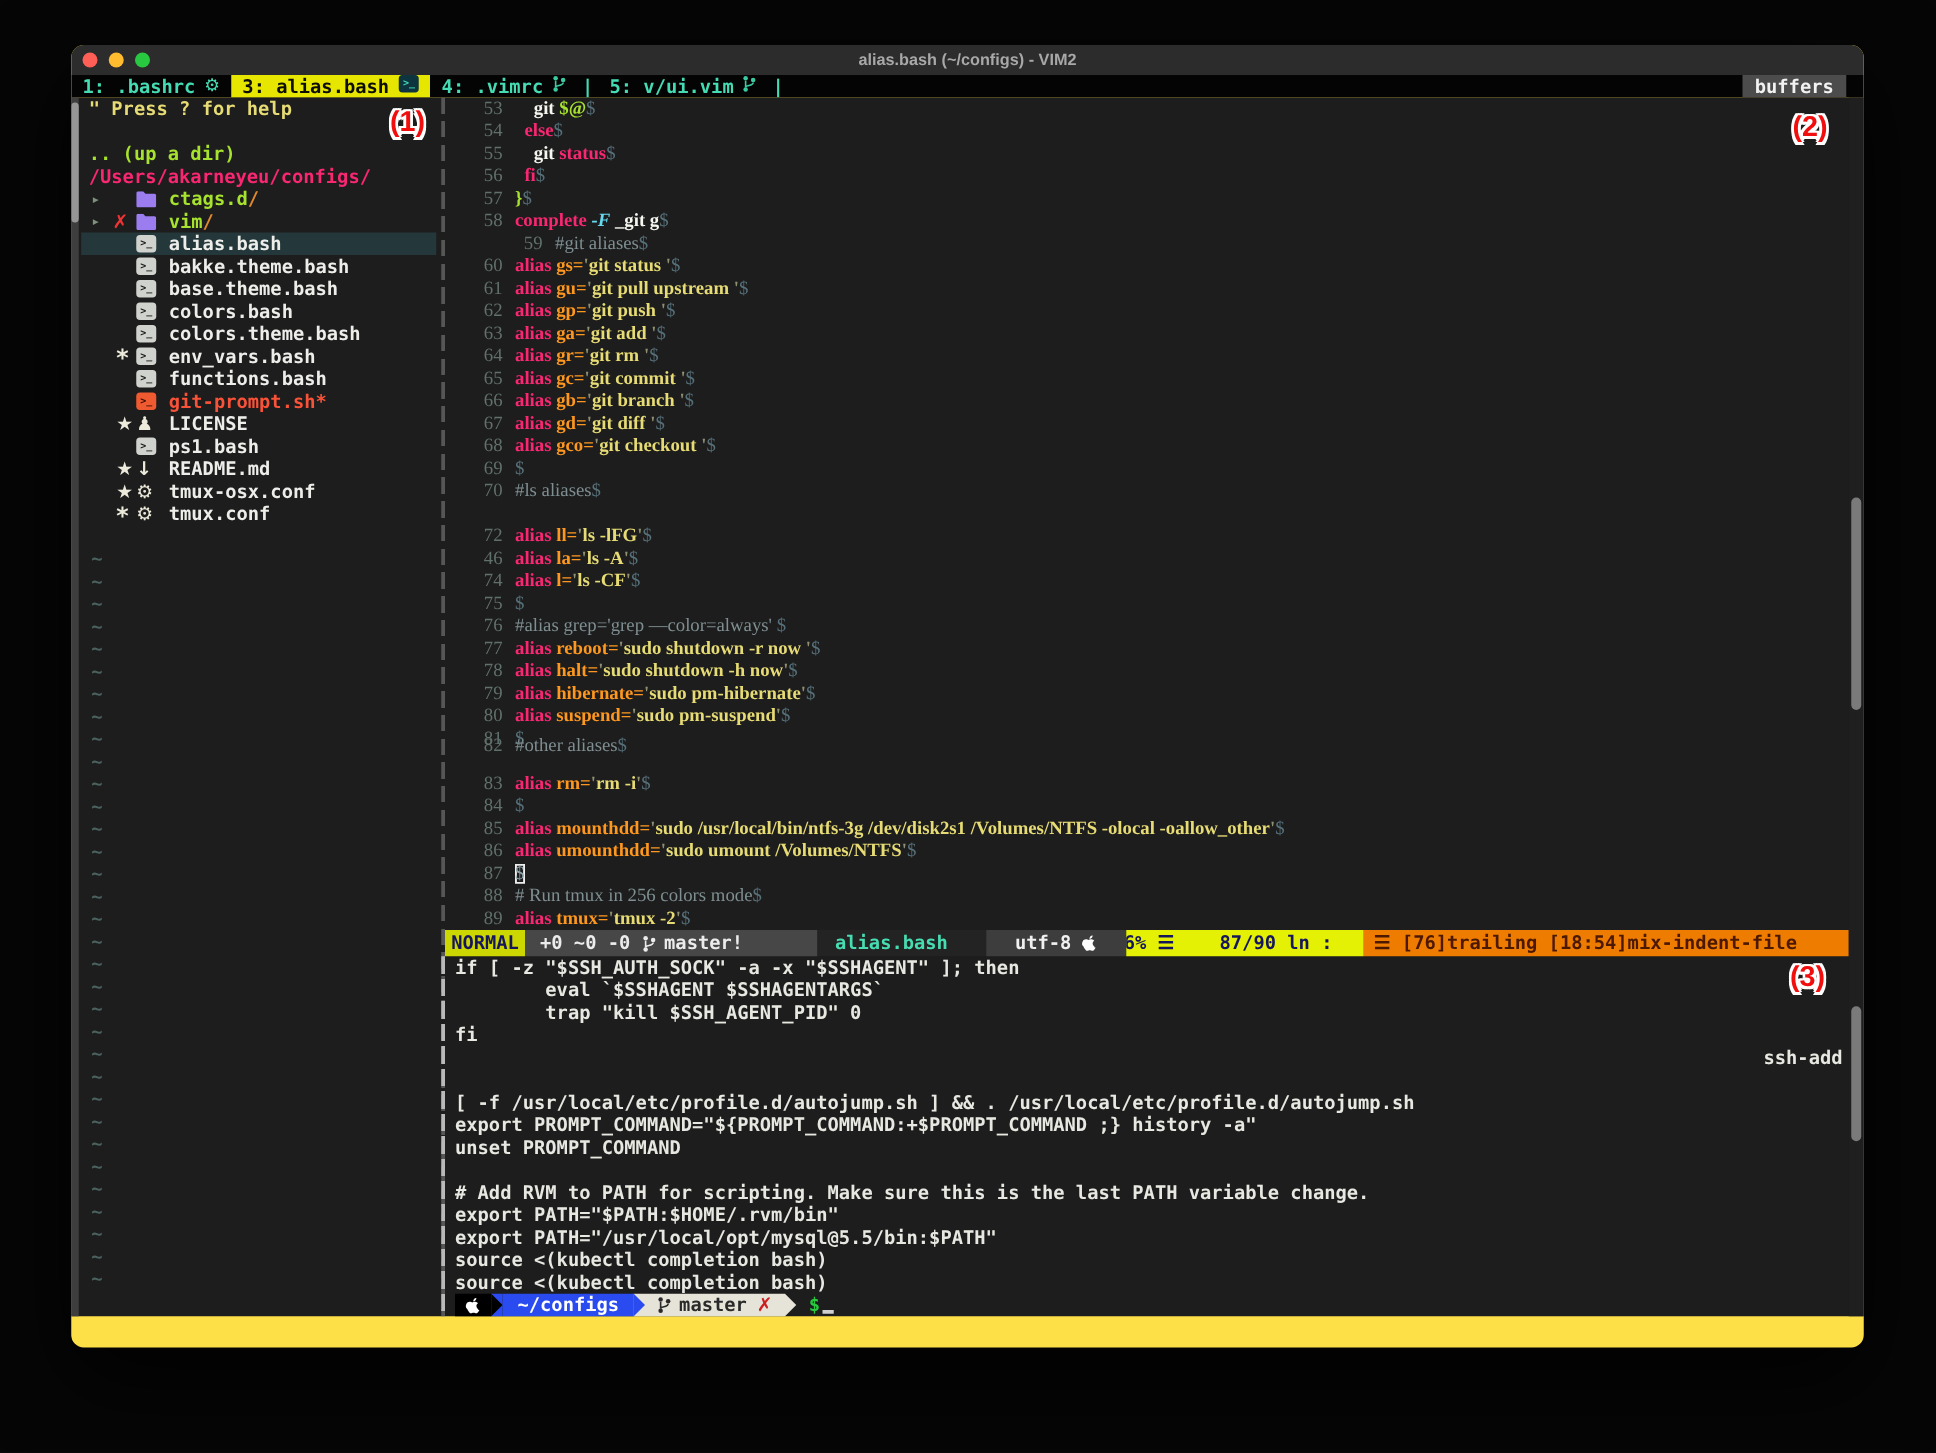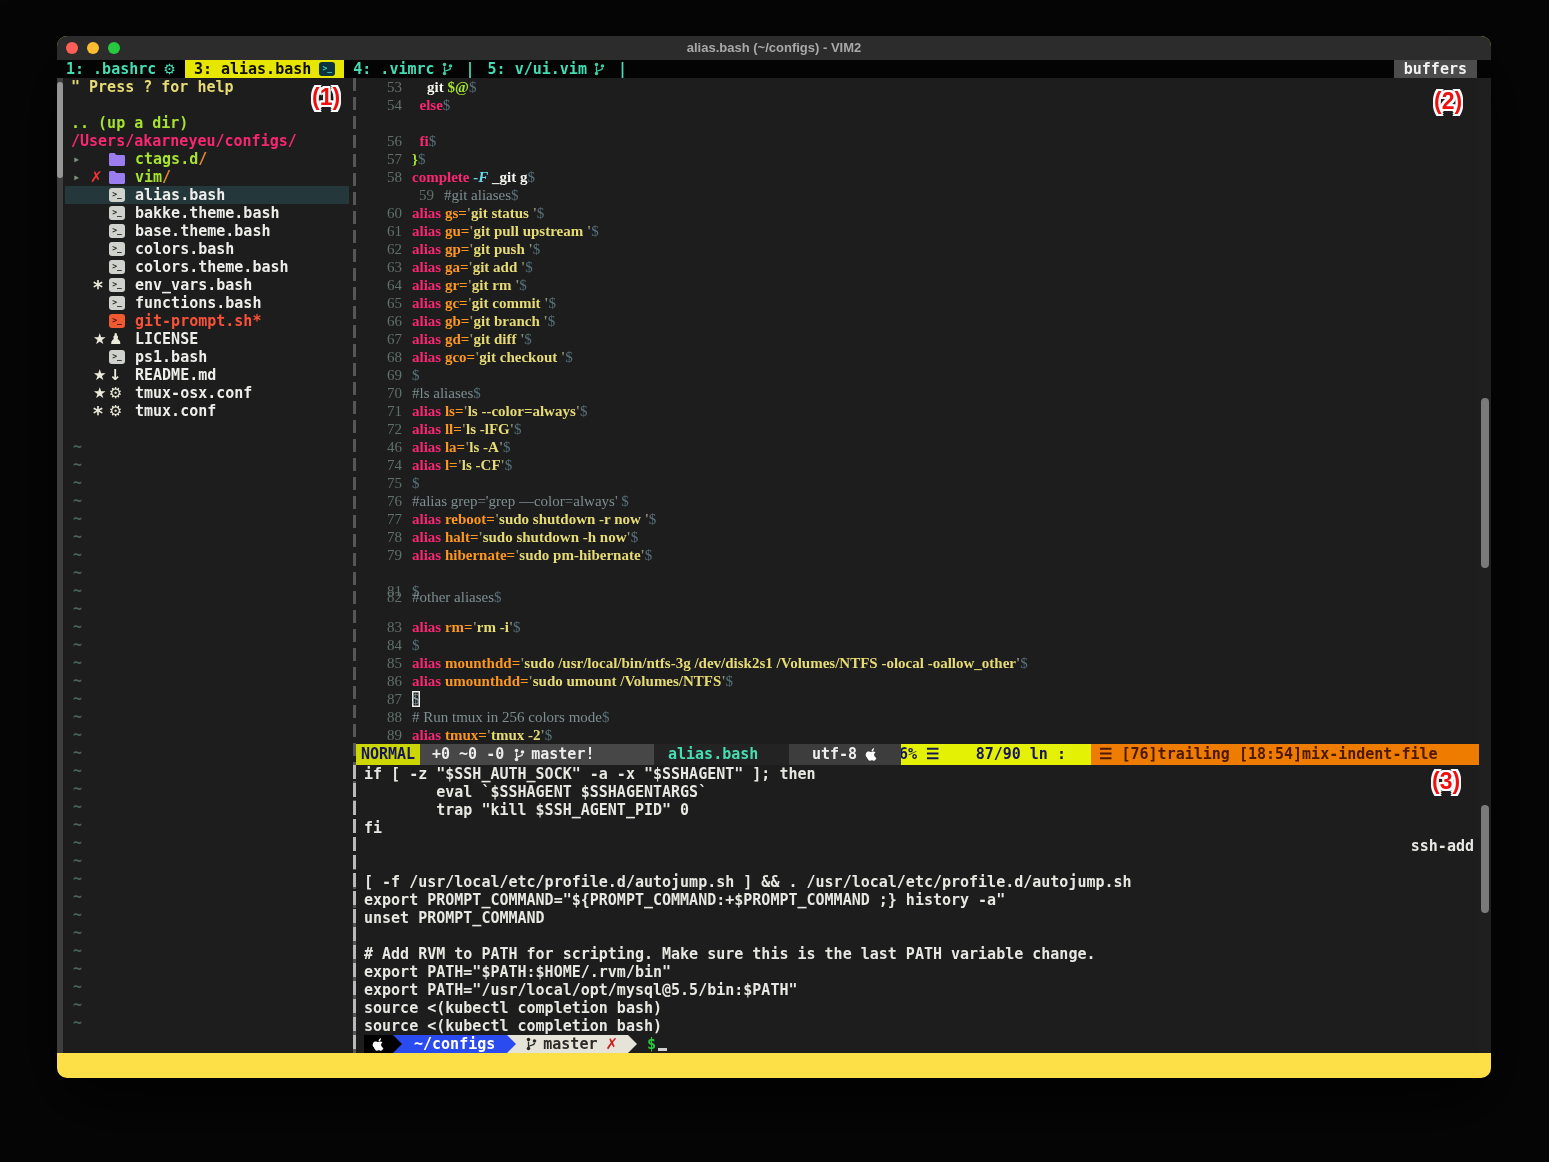--- a/index.html
+++ b/index.html
@@ -9,21 +9,21 @@
           border-radius:10px;overflow:hidden;box-shadow:0 25px 70px rgba(0,0,0,.85);}
   
   .titlebar{position:absolute;left:0;top:0;width:100%;height:24px;background:#2c2c2c;}
   .tl{position:absolute;top:6px;width:12px;height:12px;border-radius:50%;}
   .tl.red{left:9px;background:#ff5f57}.tl.yel{left:30px;background:#febc2e}.tl.grn{left:51px;background:#28c840}
   .wtitle{position:absolute;left:0;right:0;top:4px;text-align:center;font-family:"Liberation Sans",sans-serif;
           font-size:13px;font-weight:600;color:#a8a8a8;}
   
   .tabline{position:absolute;left:0;top:24px;width:100%;height:18px;background:#040404;display:flex;align-items:stretch;
            font-size:15px;font-weight:bold;color:#45dcb4;line-height:18px;}
-  .tab{display:flex;align-items:center;padding:0 9px;white-space:pre;}
+  .tab{display:flex;padding:0 9px;white-space:pre;}
   .tab .gear{font-family:"DejaVu Sans",sans-serif;font-size:14px;margin-left:7px;}
   .tab.active{background:#e6e600;color:#0d0d00;}
   .tabsep{display:flex;align-items:center;padding:0 4px;color:#45dcb4;}
   .tab .bicon{margin-left:7px;color:#3bc9a2;}
   .term-ico{display:inline-block;width:16px;height:14px;border-radius:3px;background:#cfd2cd;color:#1c1c1c;
             font-size:8px;font-weight:bold;line-height:13px;text-align:center;letter-spacing:0;}
   .tab.active .term-ico{background:#0e3440;color:#3fd4ae;margin-left:8px;}
   .buffers{margin-left:auto;margin-right:14px;display:flex;align-items:center;background:#4c4c4c;color:#f2f2f2;
            padding:0 10px;font-weight:bold;}
   
@@ -198,44 +198,45 @@
           <div class="tilde" style="top: 864px;">~</div>
           <div class="tilde" style="top: 882px;">~</div>
           <div class="tilde" style="top: 900px;">~</div>
           <div class="tilde" style="top: 918px;">~</div>
           <div class="tilde" style="top: 936px;">~</div>
         </div>
       <div class="vsep"></div>
       <div class="editor">
           <div class="eline" style="top: 0px;"><span class="lnum">53</span><span class="tok-w">    git </span><span class="tok-g">$@</span><span class="tok-e">$</span></div>
           <div class="eline" style="top: 18px;"><span class="lnum">54</span><span>  </span><span class="tok-k">else</span><span class="tok-e">$</span></div>
+          <div class="eline" style="top: 36px;"><span class="lnum">55</span><span class="tok-w">    git </span><span class="tok-k">status</span><span class="tok-e">$</span></div>
           <div class="eline" style="top: 54px;"><span class="lnum">56</span><span>  </span><span class="tok-k">fi</span><span class="tok-e">$</span></div>
           <div class="eline" style="top: 72px;"><span class="lnum">57</span><span class="tok-g">}</span><span class="tok-e">$</span></div>
           <div class="eline" style="top: 90px;"><span class="lnum">58</span><span class="tok-k">complete</span><span class="tok-w"> </span><span class="tok-cy">-F</span><span class="tok-w"> _git g</span><span class="tok-e">$</span></div>
           <div class="eline" style="top: 108px; padding-left: 32px;"><span class="lnum">59</span><span class="tok-c">#git aliases</span><span class="tok-e">$</span></div>
           <div class="eline" style="top: 126px;"><span class="lnum">60</span><span class="tok-k">alias</span><span> </span><span class="tok-n">gs=</span><span class="tok-q">'</span><span class="tok-s">git status </span><span class="tok-q">'</span><span class="tok-e">$</span></div>
           <div class="eline" style="top: 144px;"><span class="lnum">61</span><span class="tok-k">alias</span><span> </span><span class="tok-n">gu=</span><span class="tok-q">'</span><span class="tok-s">git pull upstream </span><span class="tok-q">'</span><span class="tok-e">$</span></div>
           <div class="eline" style="top: 162px;"><span class="lnum">62</span><span class="tok-k">alias</span><span> </span><span class="tok-n">gp=</span><span class="tok-q">'</span><span class="tok-s">git push </span><span class="tok-q">'</span><span class="tok-e">$</span></div>
           <div class="eline" style="top: 180px;"><span class="lnum">63</span><span class="tok-k">alias</span><span> </span><span class="tok-n">ga=</span><span class="tok-q">'</span><span class="tok-s">git add </span><span class="tok-q">'</span><span class="tok-e">$</span></div>
           <div class="eline" style="top: 198px;"><span class="lnum">64</span><span class="tok-k">alias</span><span> </span><span class="tok-n">gr=</span><span class="tok-q">'</span><span class="tok-s">git rm </span><span class="tok-q">'</span><span class="tok-e">$</span></div>
           <div class="eline" style="top: 216px;"><span class="lnum">65</span><span class="tok-k">alias</span><span> </span><span class="tok-n">gc=</span><span class="tok-q">'</span><span class="tok-s">git commit </span><span class="tok-q">'</span><span class="tok-e">$</span></div>
           <div class="eline" style="top: 234px;"><span class="lnum">66</span><span class="tok-k">alias</span><span> </span><span class="tok-n">gb=</span><span class="tok-q">'</span><span class="tok-s">git branch </span><span class="tok-q">'</span><span class="tok-e">$</span></div>
           <div class="eline" style="top: 252px;"><span class="lnum">67</span><span class="tok-k">alias</span><span> </span><span class="tok-n">gd=</span><span class="tok-q">'</span><span class="tok-s">git diff </span><span class="tok-q">'</span><span class="tok-e">$</span></div>
           <div class="eline" style="top: 270px;"><span class="lnum">68</span><span class="tok-k">alias</span><span> </span><span class="tok-n">gco=</span><span class="tok-q">'</span><span class="tok-s">git checkout </span><span class="tok-q">'</span><span class="tok-e">$</span></div>
           <div class="eline" style="top: 288px;"><span class="lnum">69</span><span class="tok-e">$</span></div>
           <div class="eline" style="top: 306px;"><span class="lnum">70</span><span class="tok-c">#ls aliases</span><span class="tok-e">$</span></div>
-          <div class="eline" style="top: 324px;"><span class="lnum">71</span><span class="tok-k">alias</span><span> </span><span class="tok-n">ls=</span><span class="tok-q">'</span><span class="tok-s">ls --color=always</span><span class="tok-q">'</span><span class="tok-e">$</span></div>
           <div class="eline" style="top: 342px;"><span class="lnum">72</span><span class="tok-k">alias</span><span> </span><span class="tok-n">ll=</span><span class="tok-q">'</span><span class="tok-s">ls -lFG</span><span class="tok-q">'</span><span class="tok-e">$</span></div>
           <div class="eline" style="top: 360px;"><span class="lnum">46</span><span class="tok-k">alias</span><span> </span><span class="tok-n">la=</span><span class="tok-q">'</span><span class="tok-s">ls -A</span><span class="tok-q">'</span><span class="tok-e">$</span></div>
           <div class="eline" style="top: 378px;"><span class="lnum">74</span><span class="tok-k">alias</span><span> </span><span class="tok-n">l=</span><span class="tok-q">'</span><span class="tok-s">ls -CF</span><span class="tok-q">'</span><span class="tok-e">$</span></div>
           <div class="eline" style="top: 396px;"><span class="lnum">75</span><span class="tok-e">$</span></div>
           <div class="eline" style="top: 414px;"><span class="lnum">76</span><span class="tok-c">#alias grep='grep —color=always' </span><span class="tok-e">$</span></div>
           <div class="eline" style="top: 432px;"><span class="lnum">77</span><span class="tok-k">alias</span><span> </span><span class="tok-n">reboot=</span><span class="tok-q">'</span><span class="tok-s">sudo shutdown -r now </span><span class="tok-q">'</span><span class="tok-e">$</span></div>
           <div class="eline" style="top: 450px;"><span class="lnum">78</span><span class="tok-k">alias</span><span> </span><span class="tok-n">halt=</span><span class="tok-q">'</span><span class="tok-s">sudo shutdown -h now</span><span class="tok-q">'</span><span class="tok-e">$</span></div>
           <div class="eline" style="top: 468px;"><span class="lnum">79</span><span class="tok-k">alias</span><span> </span><span class="tok-n">hibernate=</span><span class="tok-q">'</span><span class="tok-s">sudo pm-hibernate</span><span class="tok-q">'</span><span class="tok-e">$</span></div>
+          <div class="eline" style="top: 486px;"><span class="lnum">80</span><span class="tok-k">alias</span><span> </span><span class="tok-n">suspend=</span><span class="tok-q">'</span><span class="tok-s">sudo pm-suspend</span><span class="tok-q">'</span><span class="tok-e">$</span></div>
           <div class="eline" style="top: 504px;"><span class="lnum">81</span><span class="tok-e">$</span></div>
           <div class="eline" style="top: 510px;"><span class="lnum">82</span><span class="tok-c">#other aliases</span><span class="tok-e">$</span></div>
           <div class="eline" style="top: 540px;"><span class="lnum">83</span><span class="tok-k">alias</span><span> </span><span class="tok-n">rm=</span><span class="tok-q">'</span><span class="tok-s">rm -i</span><span class="tok-q">'</span><span class="tok-e">$</span></div>
           <div class="eline" style="top: 558px;"><span class="lnum">84</span><span class="tok-e">$</span></div>
           <div class="eline" style="top: 576px;"><span class="lnum">85</span><span class="tok-k">alias</span><span> </span><span class="tok-n">mounthdd=</span><span class="tok-q">'</span><span class="tok-s">sudo /usr/local/bin/ntfs-3g /dev/disk2s1 /Volumes/NTFS -olocal -oallow_other</span><span class="tok-q">'</span><span class="tok-e">$</span></div>
           <div class="eline" style="top: 594px;"><span class="lnum">86</span><span class="tok-k">alias</span><span> </span><span class="tok-n">umounthdd=</span><span class="tok-q">'</span><span class="tok-s">sudo umount /Volumes/NTFS</span><span class="tok-q">'</span><span class="tok-e">$</span></div>
           <div class="eline" style="top: 612px;"><span class="lnum">87</span><span class="tok-cur">$</span></div>
           <div class="eline" style="top: 630px;"><span class="lnum">88</span><span class="tok-c"># Run tmux in 256 colors mode</span><span class="tok-e">$</span></div>
           <div class="eline" style="top: 648px;"><span class="lnum">89</span><span class="tok-k">alias</span><span> </span><span class="tok-n">tmux=</span><span class="tok-q">'</span><span class="tok-s">tmux -2</span><span class="tok-q">'</span><span class="tok-e">$</span></div>
         </div>

